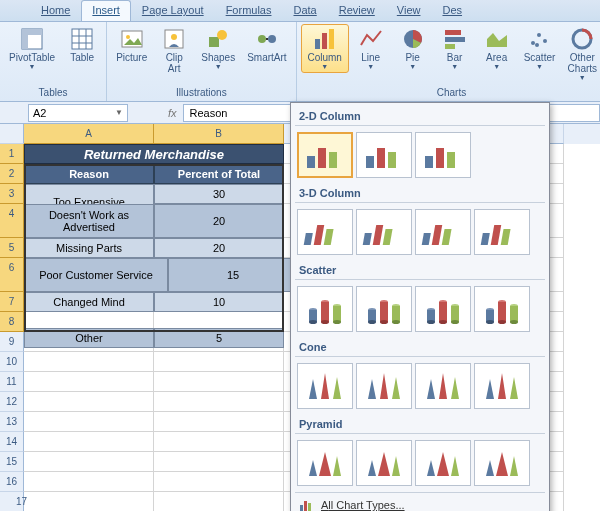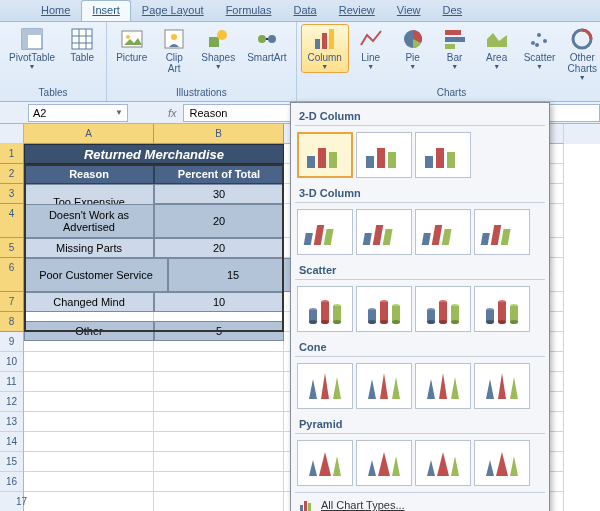--- a/index.html
+++ b/index.html
@@ -281,21 +281,21 @@
             <div style="width:130px;height:34px">20</div>
           </div>
           <div class="dt-row " style="height:20px">
             <div style="width:130px;height:20px">Missing Parts</div>
             <div style="width:130px;height:20px">20</div>
           </div>
           <div class="dt-row alt" style="height:34px">
             <div style="width:144px;height:34px">Poor Customer Service</div>
             <div style="width:130px;height:34px">15</div>
           </div>
-          <div class="dt-row " style="height:29px">
+          <div class="dt-row " style="height:36px">
             <div style="width:130px;height:20px">Changed Mind</div>
             <div style="width:130px;height:20px">10</div>
           </div>
           <div class="dt-row alt" style="height:20px">
             <div style="width:130px;height:20px">Other</div>
             <div style="width:130px;height:20px">5</div>
           </div>
         </div>
     <div class="row" style="height: 20px;">
           <div class="cell" style="width: 130px;"></div>

